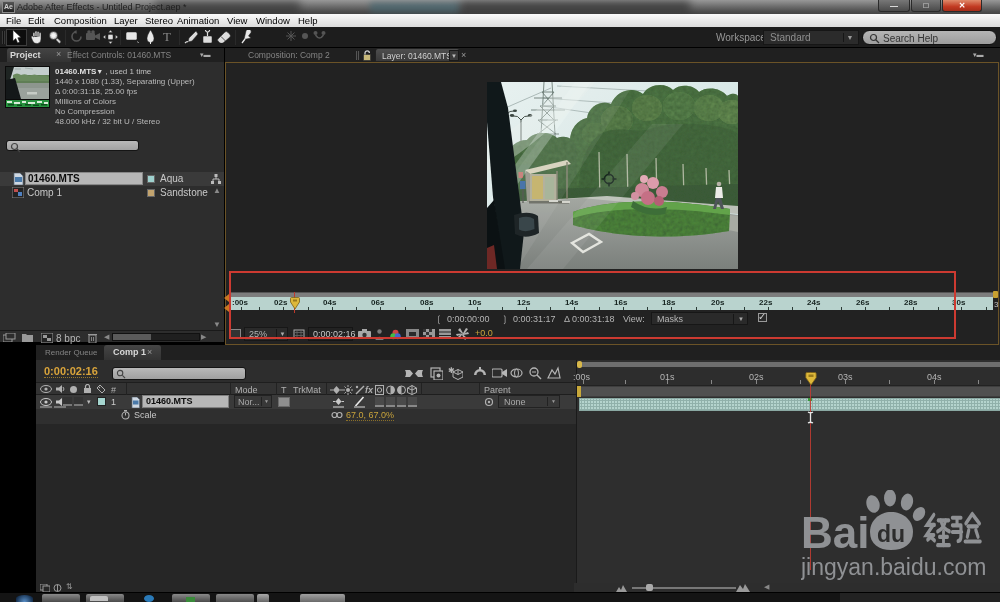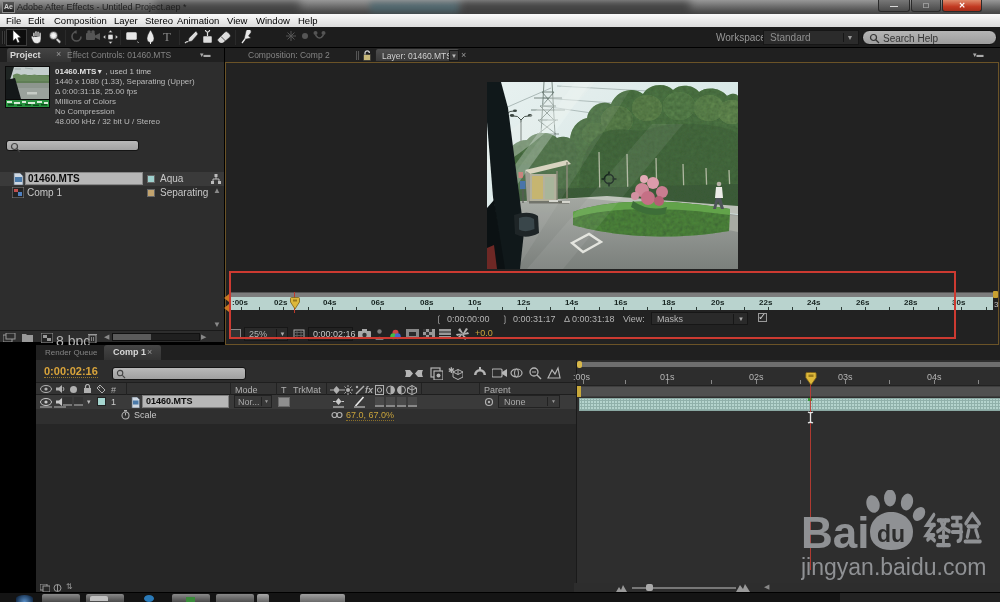--- a/index.html
+++ b/index.html
@@ -270,40 +270,40 @@
     </svg>
   </div>
   <div class="abs" id="row2">
     <svg class="abs" style="left:12px;top:1px;" width="12" height="11" viewBox="0 0 12 11">
       <rect x="0" y="0" width="12" height="11" fill="#222" stroke="#888" stroke-width="1"></rect>
       <rect x="2" y="2" width="4" height="3" fill="#c05050"></rect>
       <rect x="6" y="5" width="4" height="4" fill="#5080c0"></rect>
     </svg>
     <span class="abs" style="left:27px;top:1px;color:#c8c8c8;font-size:10px;">Comp 1</span>
     <div class="abs" style="left:147px;top:3px;width:8px;height:8px;background:#c2a36e;border:1px solid #666;"></div>
-    <span class="abs" style="left:160px;top:1px;color:#c8c8c8;font-size:10px;">Separating</span>
+    <span class="abs" style="left:160px;top:1px;color:#c8c8c8;font-size:10px;">Sandstone</span>
     <span class="abs" style="left:213px;top:0px;color:#8a8a8a;font-size:8px;">▲</span>
   </div>
 
   <span class="abs" style="left:213px;top:272px;color:#8a8a8a;font-size:8px;">▼</span>
 
   <div class="abs" id="proj-footer">
     <svg class="abs" style="left:3px;top:2px;" width="13" height="9" viewBox="0 0 13 9">
       <rect x="0" y="2" width="9" height="7" fill="none" stroke="#999" stroke-width="1"></rect>
       <rect x="3" y="0" width="9" height="6" fill="#2d2d2d" stroke="#999" stroke-width="1"></rect>
     </svg>
     <svg class="abs" style="left:22px;top:2px;" width="11" height="9" viewBox="0 0 11 9">
       <path d="M0,1 h4 l1,1 h6 v7 h-11 Z" fill="#999"></path>
     </svg>
     <svg class="abs" style="left:41px;top:2px;" width="12" height="10" viewBox="0 0 12 10">
       <rect x="0" y="0" width="12" height="10" fill="#222" stroke="#999" stroke-width="1"></rect>
       <rect x="2" y="2" width="4" height="3" fill="#999"></rect>
       <rect x="6" y="5" width="4" height="3" fill="#999"></rect>
     </svg>
-    <span class="abs" style="left:56px;top:2px;color:#b5b5b5;font-size:14px;">8 bpc</span>
+    <span class="abs" style="left:56px;top:2px;color:#b5b5b5;font-size:10px;">8 bpc</span>
     <svg class="abs" style="left:88px;top:1px;" width="9" height="11" viewBox="0 0 9 11">
       <rect x="1" y="3" width="7" height="8" fill="none" stroke="#999" stroke-width="1"></rect>
       <line x1="0" y1="2.5" x2="9" y2="2.5" stroke="#999" stroke-width="1"></line>
       <line x1="3.5" y1="5" x2="3.5" y2="9" stroke="#999" stroke-width=".8"></line>
       <line x1="5.5" y1="5" x2="5.5" y2="9" stroke="#999" stroke-width=".8"></line>
     </svg>
     <span class="abs" style="left:104px;top:2px;color:#888;font-size:7px;">◀</span>
     <div class="abs" style="left:112px;top:2px;width:88px;height:8px;background:#1f1f1f;border:1px solid #111;"></div>
     <div class="abs" style="left:113px;top:3px;width:38px;height:6px;background:#5a5a5a;"></div>
     <span class="abs" style="left:201px;top:2px;color:#888;font-size:7px;">▶</span>

